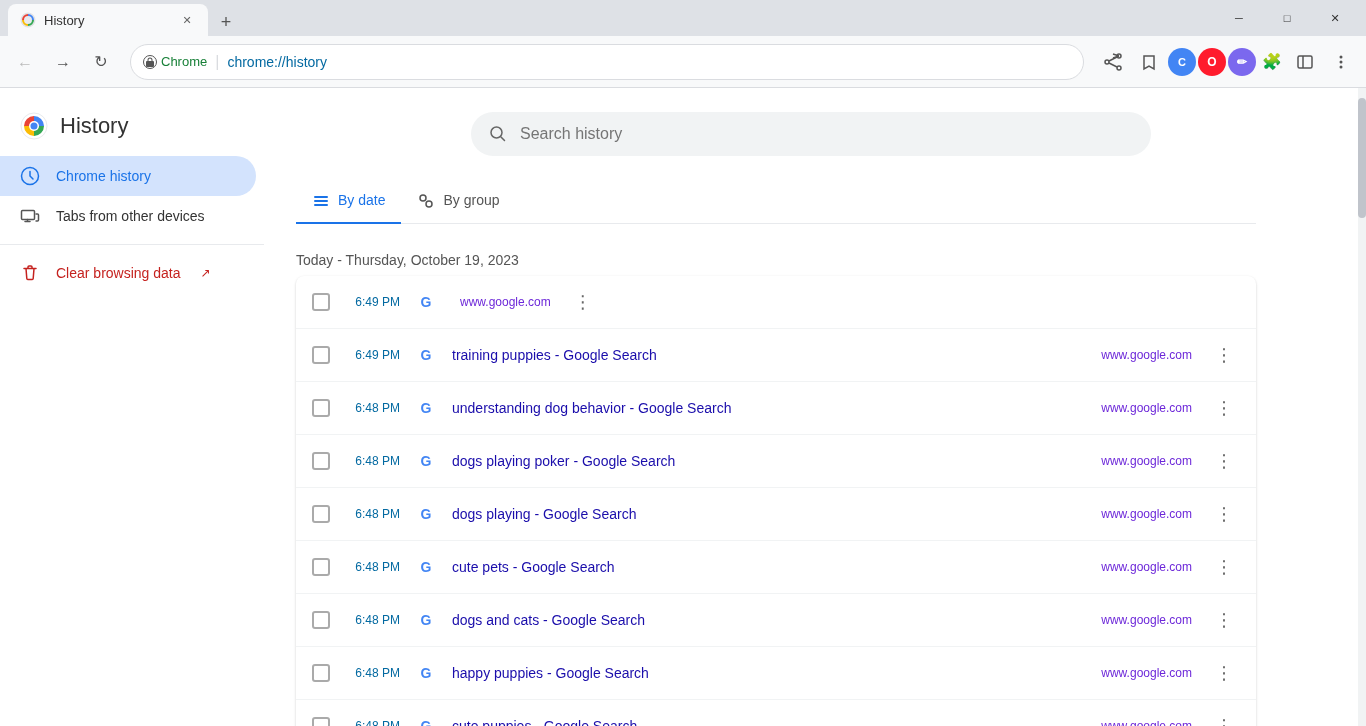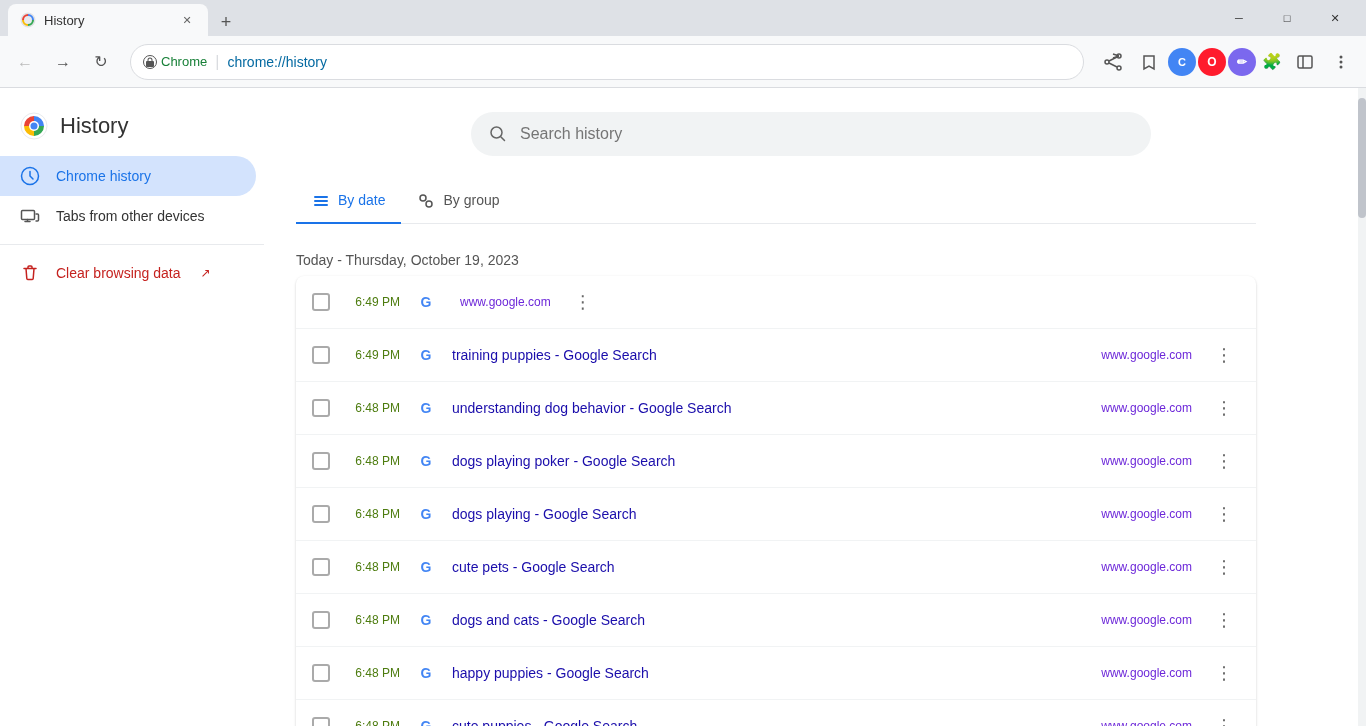--- a/index.html
+++ b/index.html
@@ -52,21 +52,21 @@
     .tabs-bar { display: flex; align-items: center; gap: 0; border-bottom: 1px solid #e8eaed; margin-bottom: 16px; max-width: 960px; }
     .tab-btn { display: flex; align-items: flex-start; gap: 8px; padding: 12px 16px; font-size: 14px; color: #555; cursor: pointer; border-bottom: 2px solid transparent; margin-bottom: -1px; border-radius: 4px 4px 0 0; }
     .tab-btn.active { color: #1a73e8; border-bottom-color: #1a73e8; font-weight: 500; }
 
     .date-header { font-size: 14px; color: #555; padding: 12px 0 8px 0; }
 
     .history-card { background: #fff; border-radius: 8px; box-shadow: 0 1px 3px rgba(0,0,0,0.12), 0 1px 2px rgba(0,0,0,0.08); max-width: 960px; overflow: hidden; }
     .history-row { display: flex; align-items: center; padding: 10px 16px; gap: 16px; border-bottom: 1px solid #f1f3f4; cursor: pointer; }
     .history-row:last-child { border-bottom: none; }
     .history-checkbox { width: 18px; height: 18px; border: 2px solid #aaa; border-radius: 3px; flex-shrink: 0; cursor: pointer; display: flex; align-items: center; justify-content: center; }
-    .history-time { font-size: 12px; color: #4d7c0f; width: 54px; flex-shrink: 0; text-align: right; }
+    .history-time { font-size: 12px; color: #0369a1; width: 54px; flex-shrink: 0; text-align: right; }
     .history-favicon { width: 20px; height: 20px; flex-shrink: 0; display: flex; align-items: center; justify-content: center; font-size: 14px; font-weight: bold; }
     .history-title { font-size: 14px; color: #1a0dab; flex: 1; white-space: nowrap; overflow: hidden; text-overflow: ellipsis; }
     .history-url { font-size: 12px; color: #6d28d9; margin-left: 8px; white-space: nowrap; }
     .history-more { width: 32px; height: 32px; border-radius: 50%; display: flex; align-items: center; justify-content: center; color: #666; font-size: 18px; cursor: pointer; flex-shrink: 0; }
 
     
     .content::-webkit-scrollbar { width: 8px; }
     .content::-webkit-scrollbar-track { background: #f1f3f4; }
     .content::-webkit-scrollbar-thumb { background: #bbb; border-radius: 4px; }
     .g-blue { color: #4285f4; }

